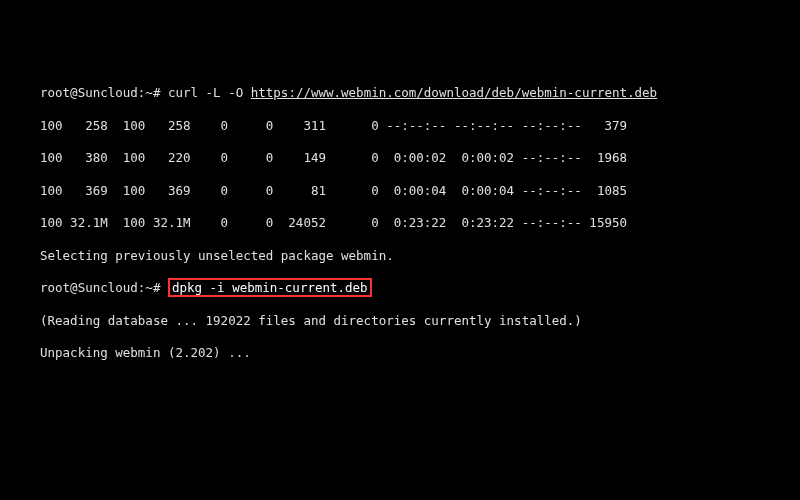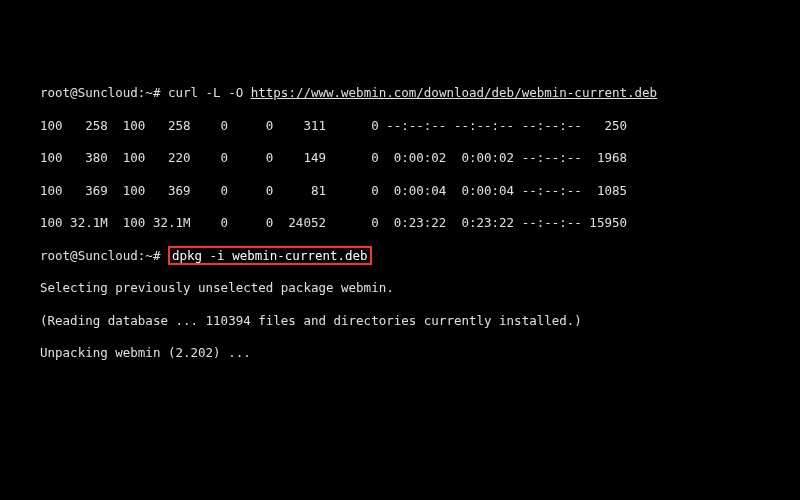--- a/index.html
+++ b/index.html
@@ -25,27 +25,27 @@
     color: #ffffff;
   }
 </style>
 </head>
 <body>
 
 
 
 <div>
 <div class="line"><span>root@Suncloud:~#</span> <span class="cmd">curl -L -O </span><span class="underline">https://www.webmin.com/download/deb/webmin-current.deb</span></div>
-<div class="line">100   258  100   258    0     0    311      0 --:--:-- --:--:-- --:--:--   250</div>
+<div class="line">100   258  100   258    0     0    311      0 --:--:-- --:--:-- --:--:--   379</div>
 <div class="line">100   380  100   220    0     0    149      0  0:00:02  0:00:02 --:--:--  1968</div>
 <div class="line">100   369  100   369    0     0     81      0  0:00:04  0:00:04 --:--:--  1085</div>
 <div class="line">100 32.1M  100 32.1M    0     0  24052      0  0:23:22  0:23:22 --:--:-- 15950</div>
+<div class="line">Selecting previously unselected package webmin.</div>
 <div class="line"><span>root@Suncloud:~#</span> <span class="highlight-cmd">dpkg -i webmin-current.deb</span></div>
-<div class="line">Selecting previously unselected package webmin.</div>
-<div class="line">(Reading database ... 110394 files and directories currently installed.)</div>
+<div class="line">(Reading database ... 192022 files and directories currently installed.)</div>
 <div class="line">Unpacking webmin (2.202) ...</div>
 
 
 
 
 
 
 
 
 

